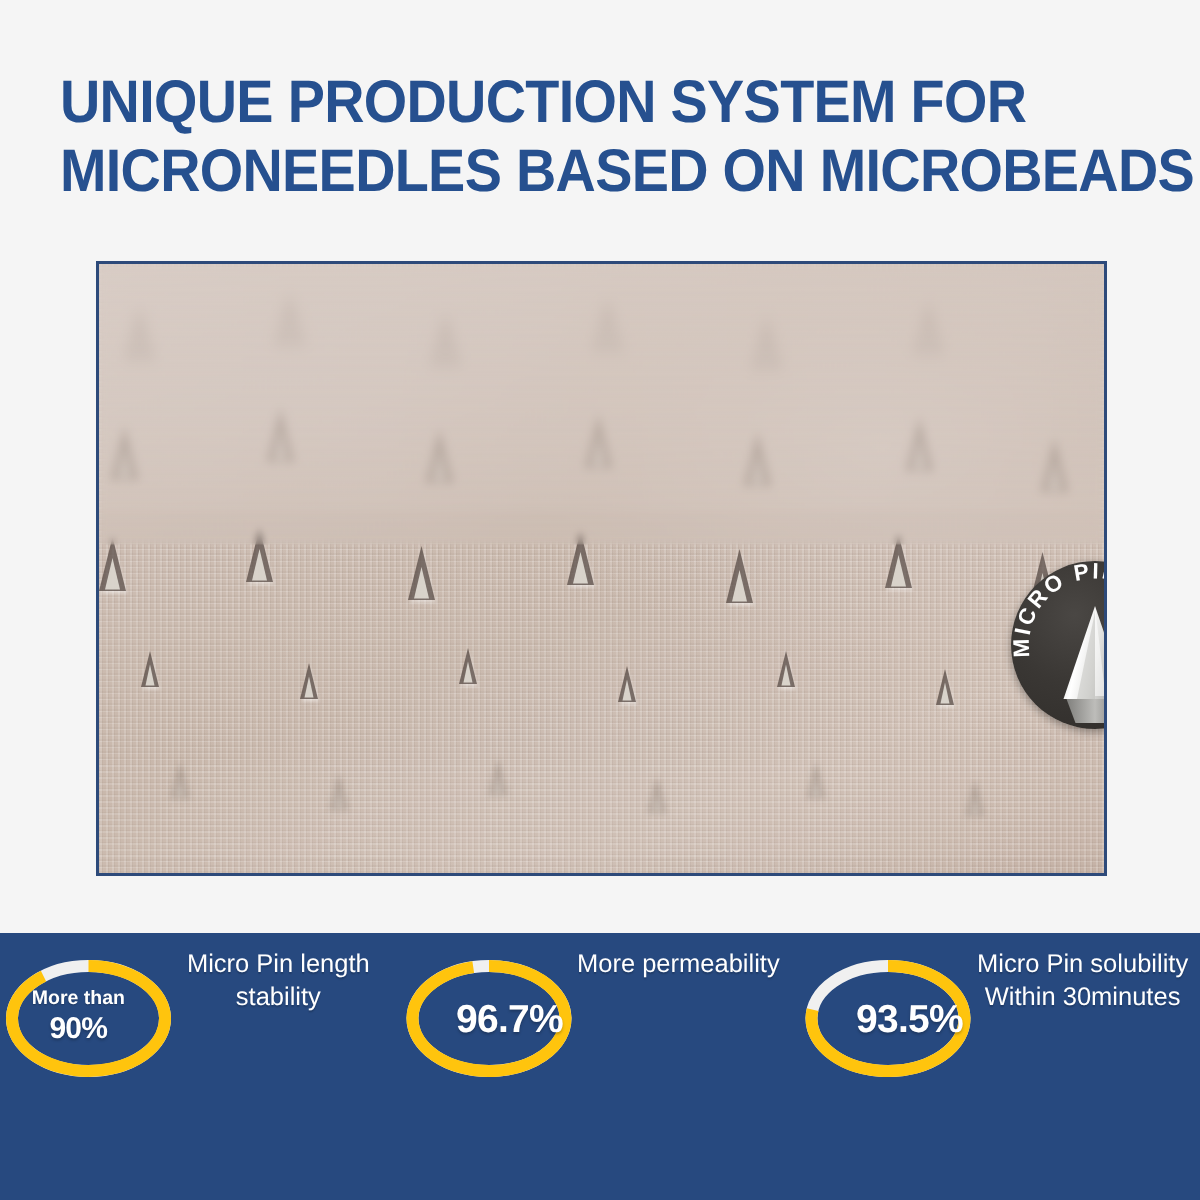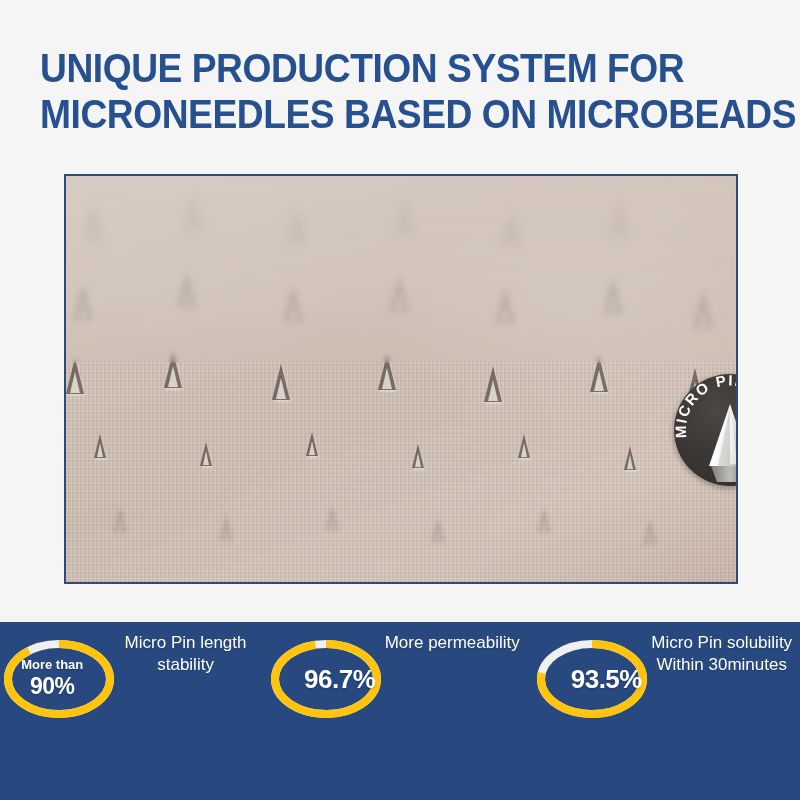--- a/index.html
+++ b/index.html
@@ -213,21 +213,21 @@
   .pre-label {
     color: #ffffff;
     font-size: 13px;
     font-weight: bold;
     line-height: 13px;
     margin-bottom: 1px;
     text-shadow: 0 1px 1px rgba(0,0,0,0.25);
   }
   .pct {
     color: #ffffff;
-    font-size: 23px;
+    font-size: 20px;
     font-weight: bold;
     line-height: 29px;
     letter-spacing: -0.5px;
     text-shadow: 0 1px 2px rgba(0,0,0,0.25);
   }
   .pct.small {
     font-size: 26px;
     line-height: 26px;
     margin-left: 28px;
   }

